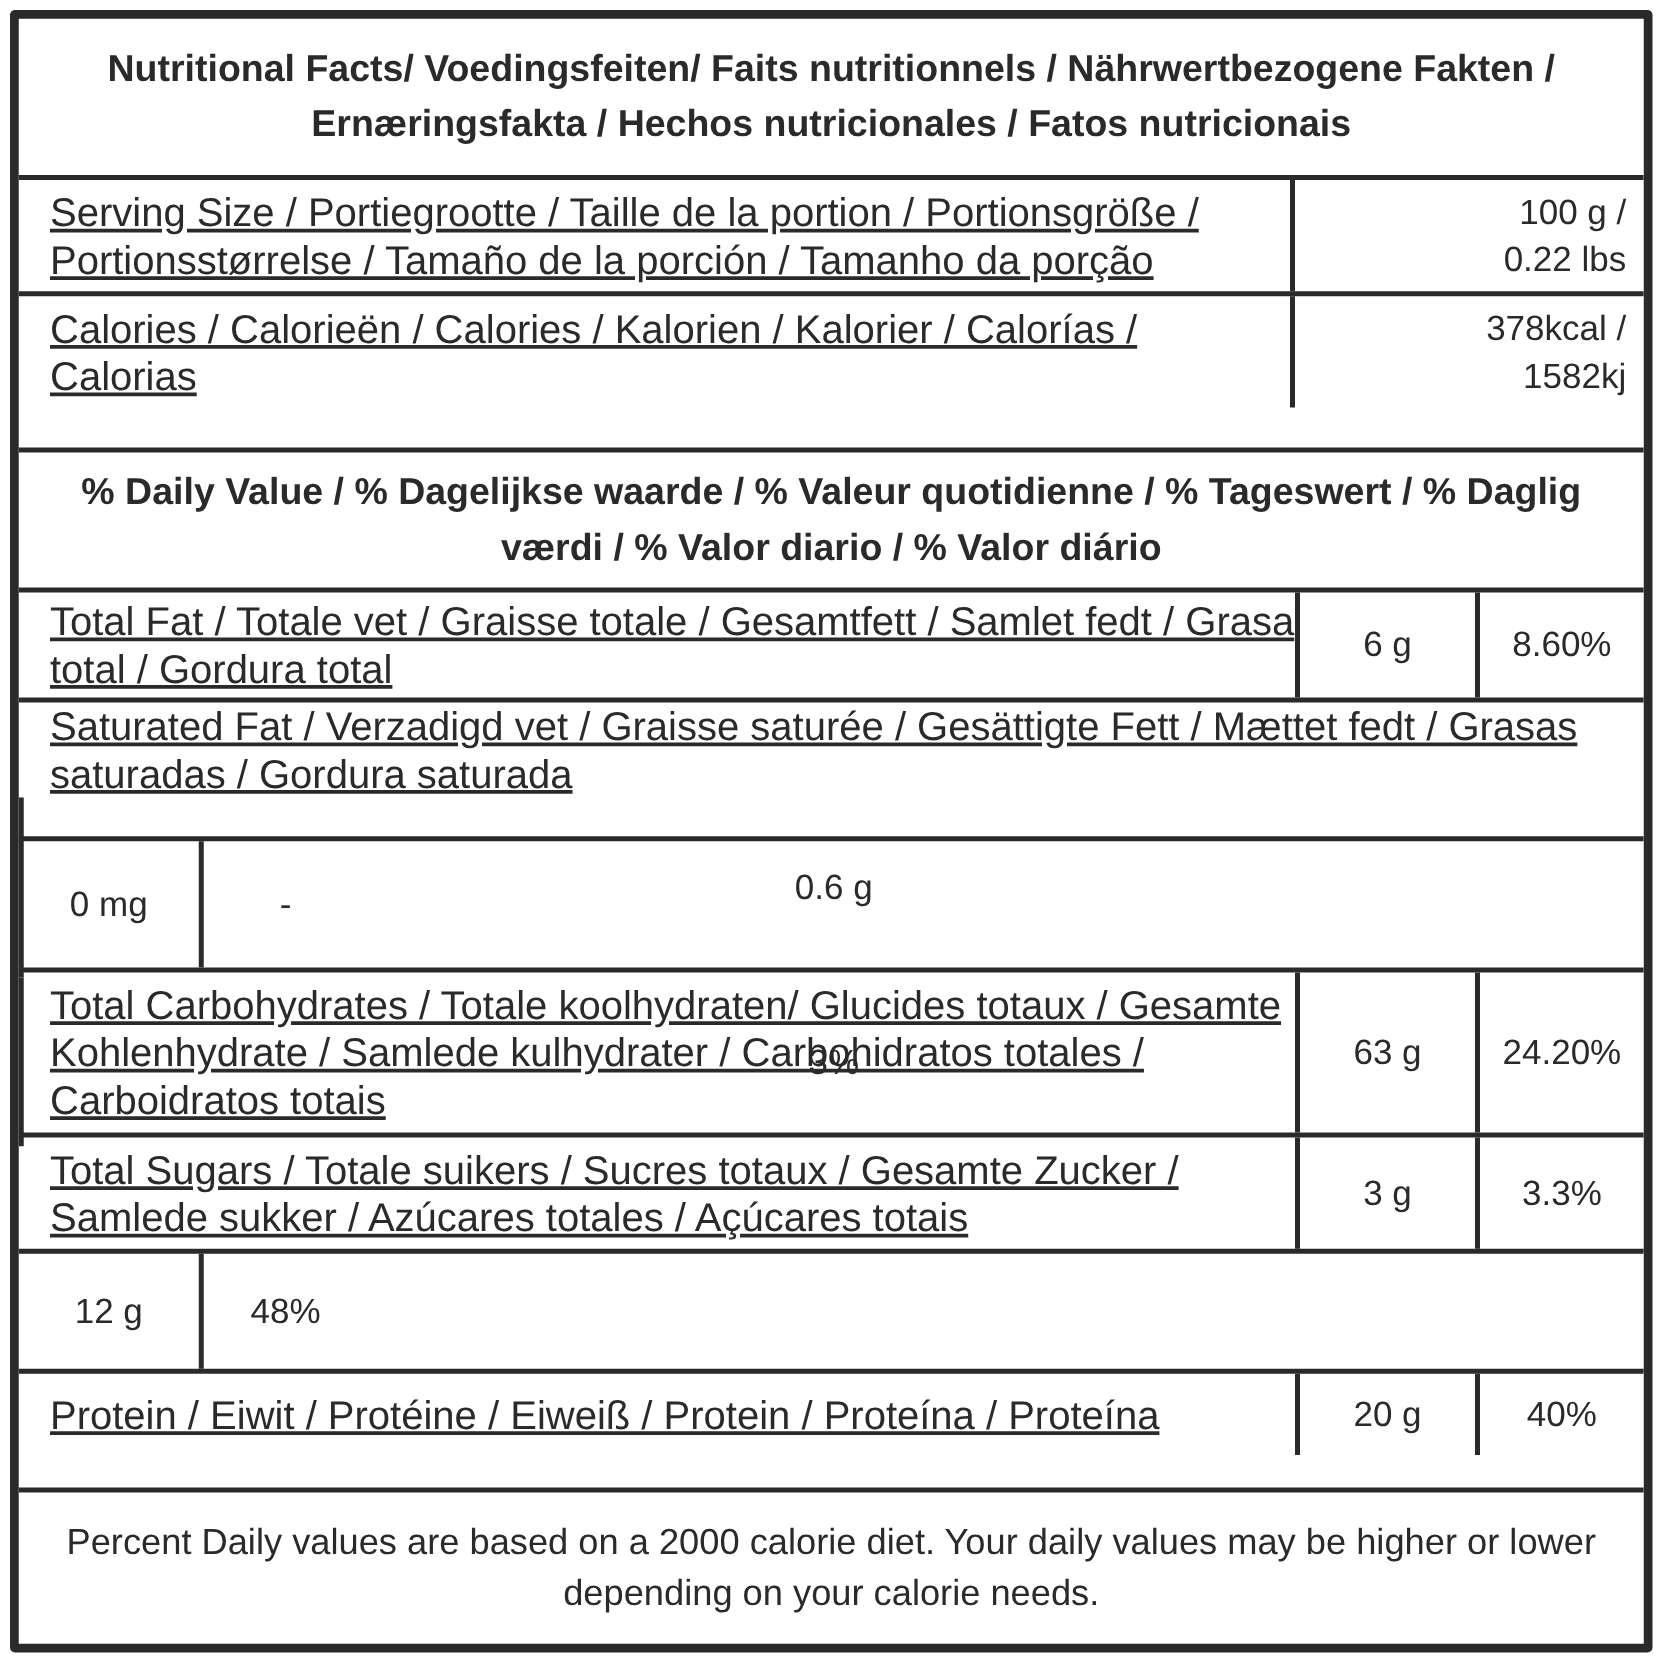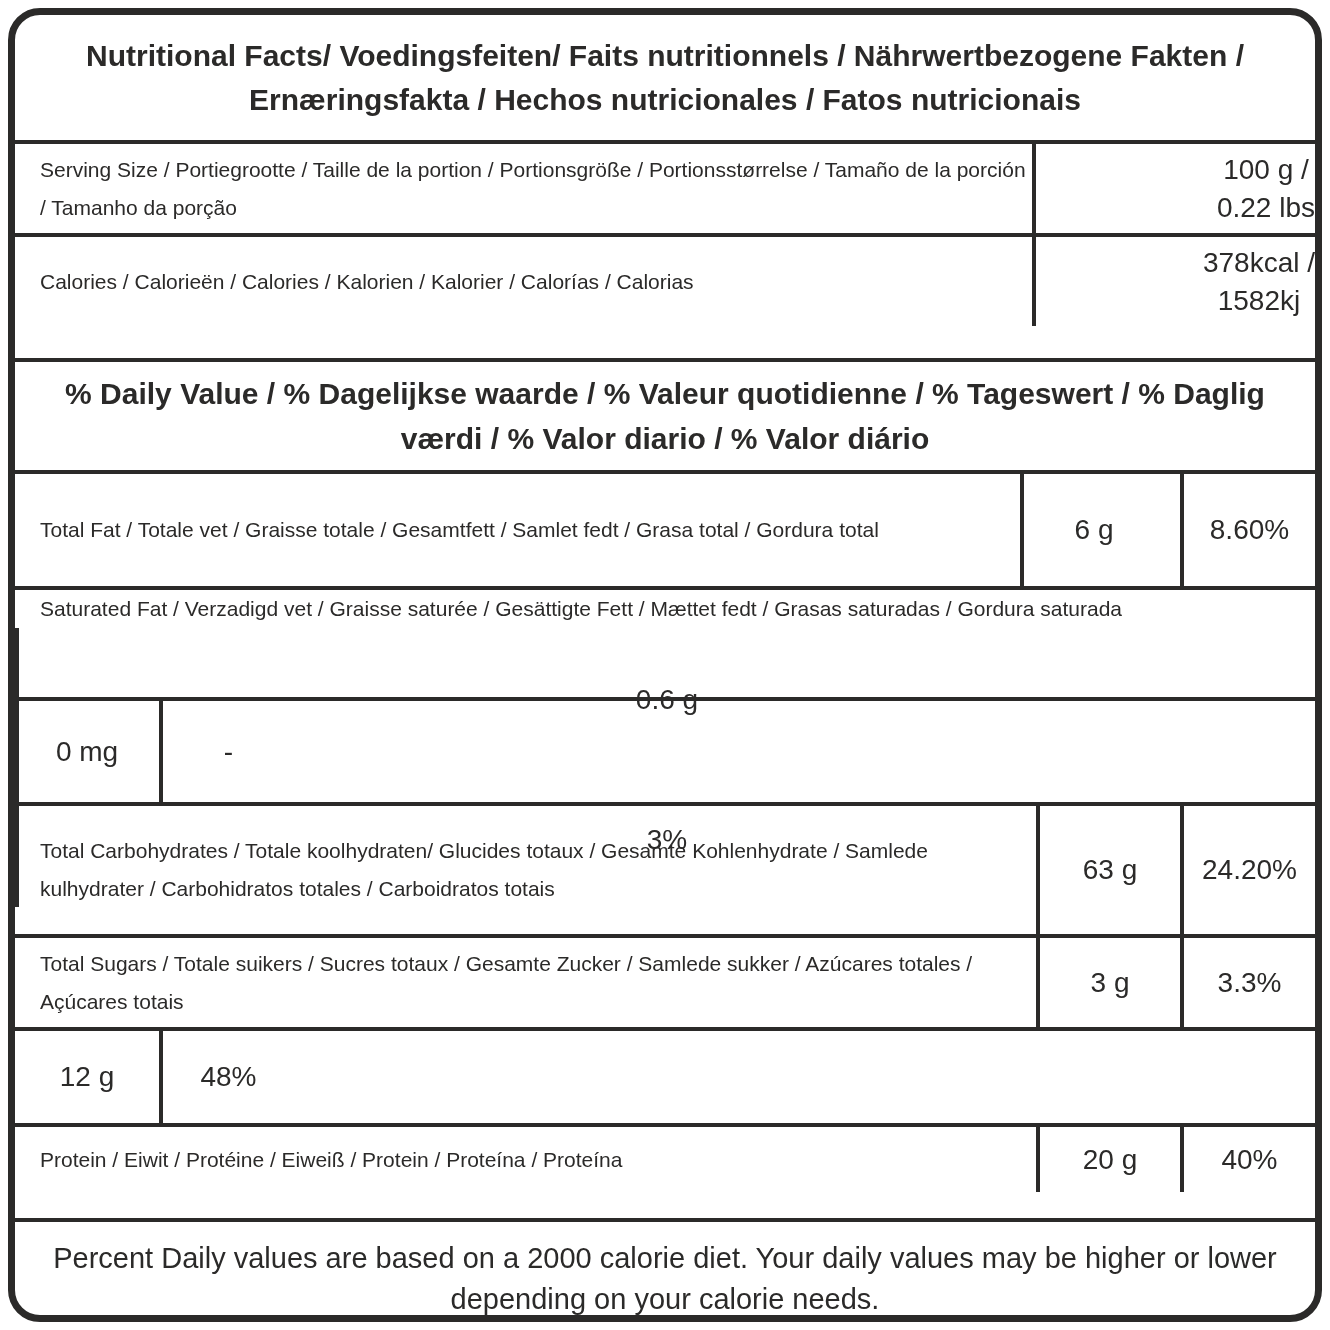--- a/index.html
+++ b/index.html
@@ -17,21 +17,21 @@
     overflow: hidden;
   }
   .label-box {
     position: absolute;
     left: 8px;
     top: 8px;
     width: 1314px;
     height: 1314px;
     box-sizing: border-box;
     border: 7px solid #2b2a29;
-    border-radius: 32px;
+    border-radius: 4px;
     display: flex;
     flex-direction: column;
     background: #ffffff;
     overflow: hidden;
   }
   .row {
     box-sizing: border-box;
     display: flex;
     flex: 0 0 auto;
     border-top: 4px solid #2b2a29;
@@ -64,27 +64,29 @@
     font-size: 30px;
     line-height: 45px;
     padding: 0 40px;
     margin-top: 32px;
   }
   .kv-row .label,
   .nr .label {
     flex: 1 1 auto;
     padding-left: 25px;
     padding-right: 0;
-    font-size: 21px;
+    font-size: 32px;
     line-height: 38px;
+    text-decoration: underline;
   }
   .kv-row .value {
     flex: 0 0 283px;
     justify-content: flex-end;
-    text-align: center;
+    text-align: right;
+    padding-right: 14px;
     font-size: 28px;
     line-height: 38px;
     white-space: pre-line;
   }
   .nr .amount {
     flex: 0 0 144px;
     justify-content: center;
     text-align: left;
     font-size: 28px;
   }
@@ -98,21 +100,21 @@
     flex: 1 1 auto;
     align-items: center;
     justify-content: center;
     text-align: center;
     font-size: 29px;
     line-height: 41px;
     padding: 16px 28px;
     margin-top: 26px;
   }
   .h93  { height: 93px; }
-  .h98  { height: 116px; gap: 16px; }
+  .h98  { height: 88px; }
   .h111 { height: 111px; flex-direction: column; }
   .h105 { height: 105px; }
   .h132 { height: 132px; }
   .h96  { height: 96px; }
   .h69  { height: 69px; }
   .h70  { height: 70px; }
 </style>
 </head>
 <body>
 

